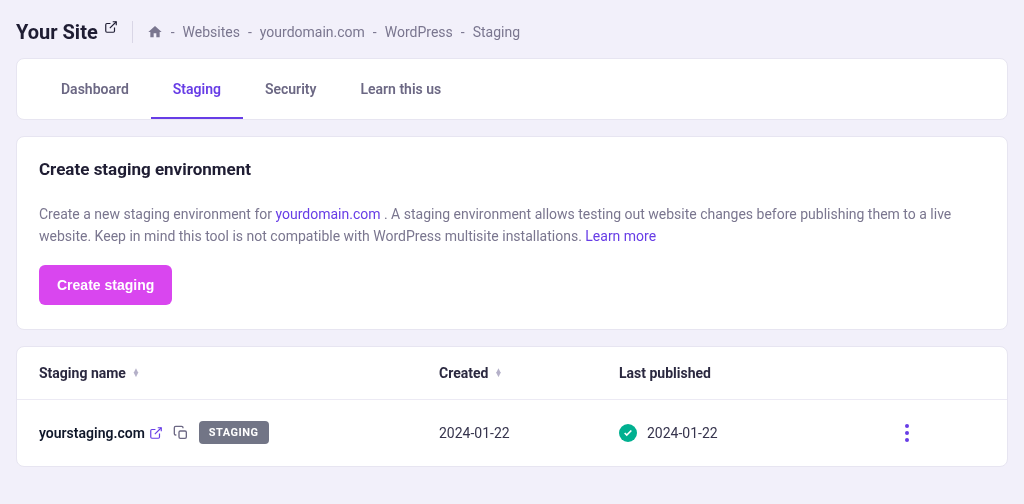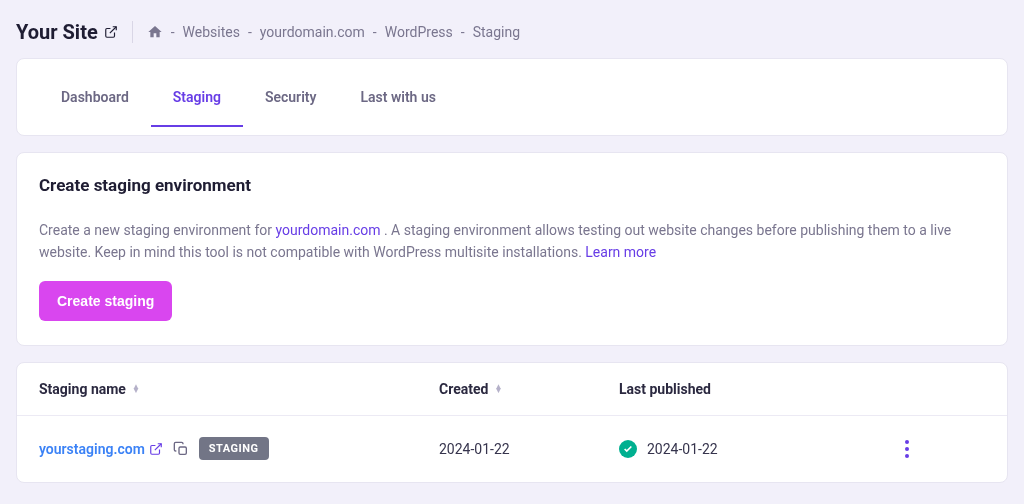--- a/index.html
+++ b/index.html
@@ -15,21 +15,21 @@
   .header {
     display: flex;
     align-items: center;
     padding: 20px 16px 14px 16px;
   }
   .site-title {
     font-size: 20px;
     font-weight: 700;
     color: #1f1d33;
     display: flex;
-    align-items: center;
+    align-items: flex-start;
     gap: 6px;
   }
   .ext-icon { width:14px; height:14px; }
   .divider {
     width: 1px;
     height: 22px;
     background: #d9d6e6;
     margin: 0 14px;
   }
   .breadcrumb {
@@ -43,21 +43,21 @@
   .crumb-sep { color:#7a768f; }
   .crumb { color:#7a768f; }
   .card {
     background: #fff;
     border: 1px solid #e7e5f1;
     border-radius: 8px;
     margin: 0 16px 16px 16px;
   }
   .tabs {
     display: flex;
-    padding: 8px 22px;
+    padding: 0 22px;
   }
   .tab {
     padding: 22px 22px 20px 22px;
     font-weight: 600;
     color: #6c6884;
     cursor: pointer;
     border-bottom: 2px solid transparent;
   }
   .tab.active {
     color: #673de6;
@@ -98,21 +98,21 @@
     padding: 18px 22px;
   }
   .table-head {
     font-weight: 700;
     color: #2b2940;
     border-bottom: 1px solid #eceaf4;
   }
   .sort { display:inline-flex; align-items:center; gap:6px; cursor:pointer; }
   .sort-icon { display:inline-flex; flex-direction:column; line-height:4px; font-size:8px; color:#b5b1c9; }
   .name-cell { display:flex; align-items:center; gap:10px; }
-  .name-link { color:#3b82f6; font-weight:600; display:flex; align-items:center; gap:4px; cursor:pointer; }
+  .name-link { color:#0f172a; font-weight:600; display:flex; align-items:center; gap:4px; cursor:pointer; }
   .copy-icon { width:16px; height:16px; stroke:#6c6884; fill:none; cursor:pointer; }
   .badge {
     background:#727586;
     color:#fff;
     font-size:11px;
     font-weight:700;
     letter-spacing:0.5px;
     padding:5px 10px;
     border-radius:4px;
   }
@@ -153,21 +153,21 @@
     <span class="crumb-sep">-</span>
     <span class="crumb">Staging</span>
   </div>
 </div>
 
 <div class="card">
   <div class="tabs">
     <div class="tab">Dashboard</div>
     <div class="tab active">Staging</div>
     <div class="tab">Security</div>
-    <div class="tab">Last with us</div>
+    <div class="tab">Learn this us</div>
   </div>
 </div>
 
 <div class="card">
   <div class="panel">
     <h2>Create staging environment</h2>
     <p class="desc">
       <span>Create a new staging environment for </span><span class="link">yourdomain.com</span><span> . A staging environment allows testing out website changes before publishing them to a live website. Keep in mind this tool is not compatible with WordPress multisite installations. </span><span class="link">Learn more</span>
     </p>
     <button class="btn-primary">Create staging</button>

